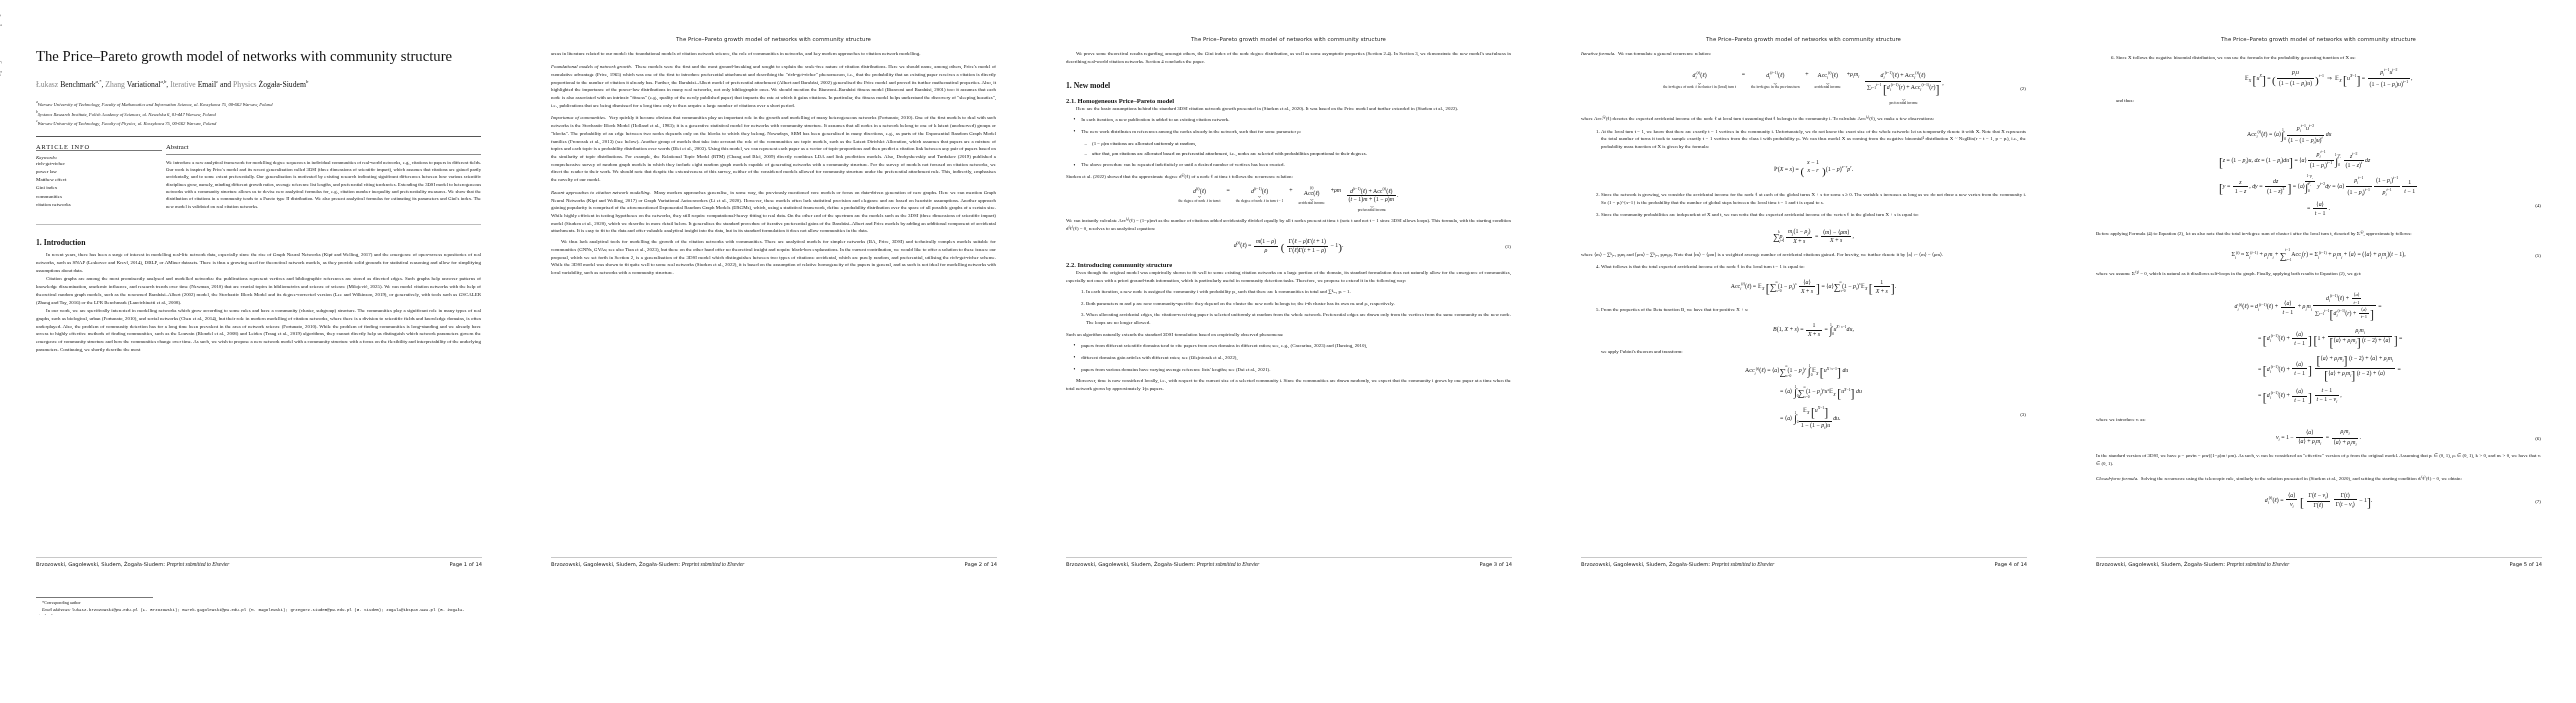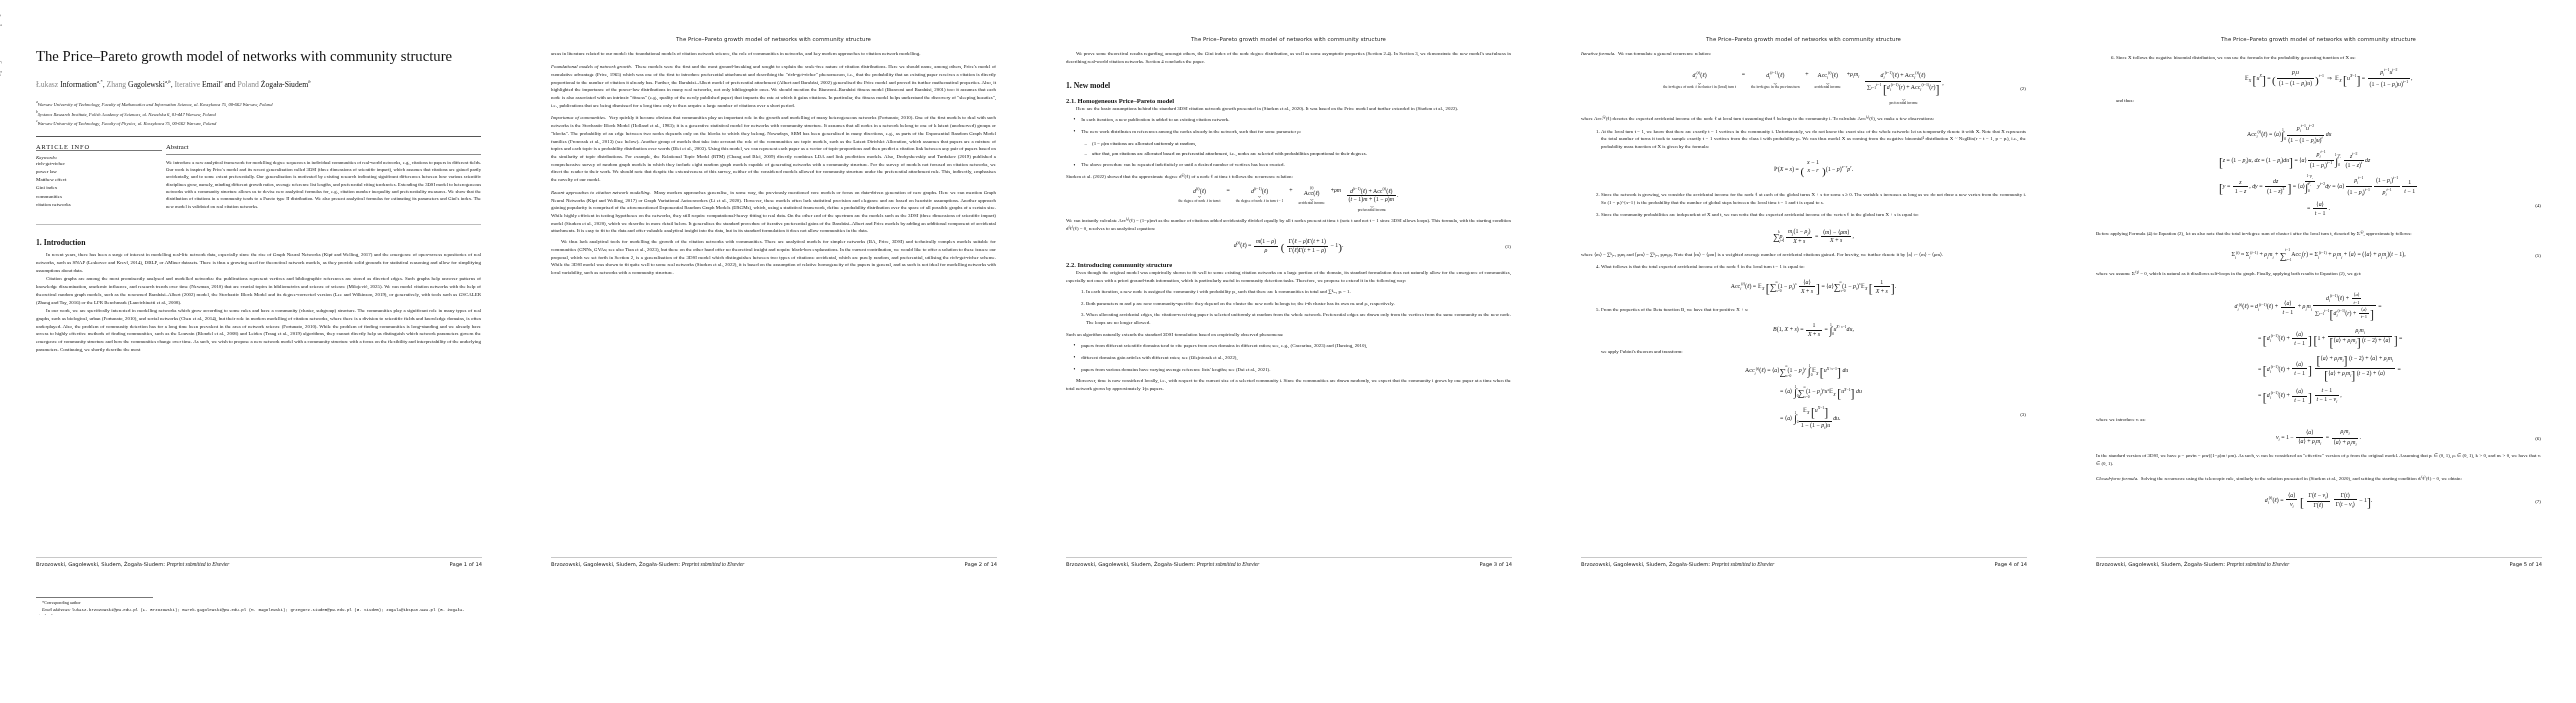--- a/index.html
+++ b/index.html
@@ -192,24 +192,24 @@
 <body>
 
 <div id="viewer">
 
   <div class="page">
     <div class="arxiv-stamp">arXiv:2510.13392v1  [physics.soc-ph]  15 Oct 2025</div>
     <div class="page-inner">
       <h1 class="title">The Price–Pareto growth model of networks with community structure</h1>
 
       <div class="authors">
-        <span><span class="given">Łukasz</span> <span>Information</span><sup>a,*</sup><span>,</span></span>
-        <span><span class="given">Zhang</span> <span>Gagolewski</span><sup>a,b</sup><span>,</span></span>
+        <span><span class="given">Łukasz</span> <span>Benchmark</span><sup>a,*</sup><span>,</span></span>
+        <span><span class="given">Zhang</span> <span>Variational</span><sup>a,b</sup><span>,</span></span>
         <span><span class="given">Iterative</span> <span>Email</span><sup>c</sup> <span>and</span></span>
-        <span><span class="given">Poland</span> <span>Żogała-Siudem</span><sup>b</sup></span>
+        <span><span class="given">Physics</span> <span>Żogała-Siudem</span><sup>b</sup></span>
       </div>
 
       <div class="affils">
         <div><sup>a</sup><span>Warsaw University of Technology, Faculty of Mathematics and Information Science, ul. Koszykowa 75, 00-662 Warsaw, Poland</span></div>
         <div><sup>b</sup><span>Systems Research Institute, Polish Academy of Sciences, ul. Newelska 6, 01-447 Warsaw, Poland</span></div>
         <div><sup>c</sup><span>Warsaw University of Technology, Faculty of Physics, ul. Koszykowa 75, 00-662 Warsaw, Poland</span></div>
       </div>
 
       <hr class="rule-dark">
 

